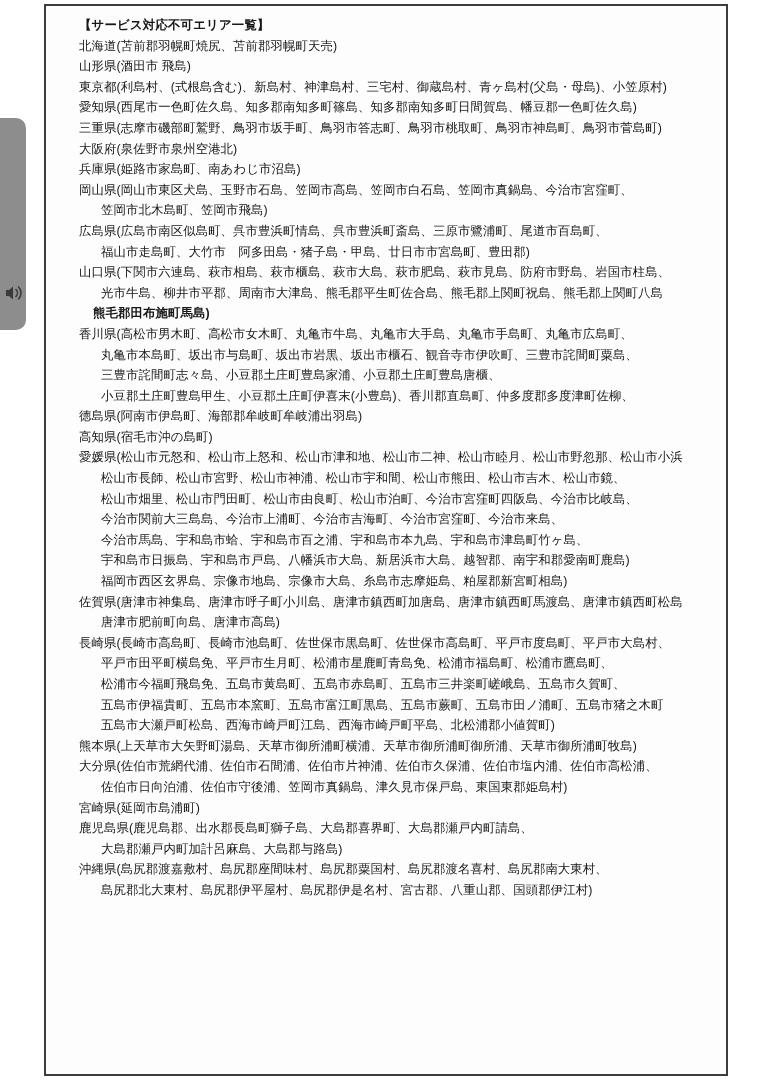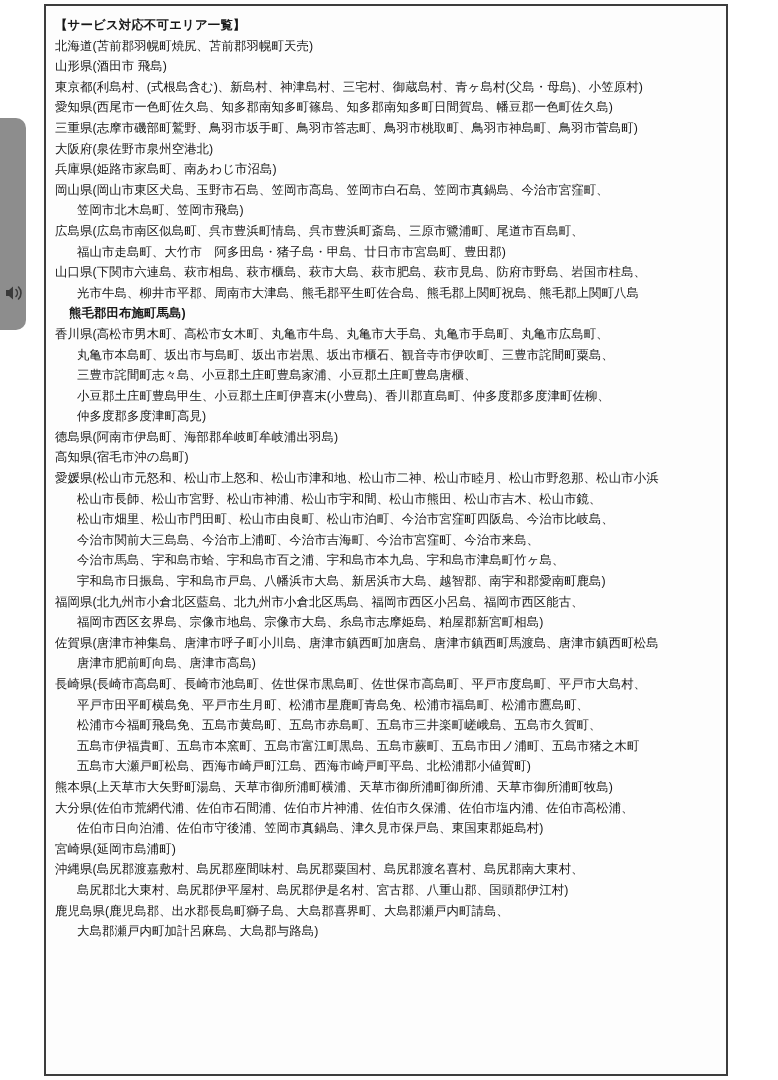--- a/index.html
+++ b/index.html
@@ -38,20 +38,21 @@
     top: 4px;
     width: 684px;
     height: 1072px;
     background: #fdfdfd;
     border: 2px solid #3d3d3d;
     box-sizing: border-box;
     overflow: hidden;
   }
   #doc-inner {
     padding: 9px 2px 0 9px;
+    margin-left: 24px;
   }
   .line {
     color: #171717;
     font-size: 12.4px;
     line-height: 20.6px;
     white-space: pre;
     letter-spacing: 0.1px;
   }
   .line.title {
     font-weight: bold;
@@ -131,42 +132,40 @@
       <div class="line">山口県(下関市六連島、萩市相島、萩市櫃島、萩市大島、萩市肥島、萩市見島、防府市野島、岩国市柱島、</div>
       <div class="line cont">光市牛島、柳井市平郡、周南市大津島、熊毛郡平生町佐合島、熊毛郡上関町祝島、熊毛郡上関町八島</div>
       <div class="line cont2">熊毛郡田布施町馬島)</div>
     </div>
 
     <div class="block">
       <div class="line">香川県(高松市男木町、高松市女木町、丸亀市牛島、丸亀市大手島、丸亀市手島町、丸亀市広島町、</div>
       <div class="line cont">丸亀市本島町、坂出市与島町、坂出市岩黒、坂出市櫃石、観音寺市伊吹町、三豊市詫間町粟島、</div>
       <div class="line cont">三豊市詫間町志々島、小豆郡土庄町豊島家浦、小豆郡土庄町豊島唐櫃、</div>
       <div class="line cont">小豆郡土庄町豊島甲生、小豆郡土庄町伊喜末(小豊島)、香川郡直島町、仲多度郡多度津町佐柳、</div>
-      <div class="line cont">仲多度郡多度津町高見)</div>
     </div>
 
     <div class="block">
       <div class="line">徳島県(阿南市伊島町、海部郡牟岐町牟岐浦出羽島)</div>
     </div>
 
     <div class="block">
       <div class="line">高知県(宿毛市沖の島町)</div>
     </div>
 
     <div class="block">
       <div class="line">愛媛県(松山市元怒和、松山市上怒和、松山市津和地、松山市二神、松山市睦月、松山市野忽那、松山市小浜</div>
       <div class="line cont">松山市長師、松山市宮野、松山市神浦、松山市宇和間、松山市熊田、松山市吉木、松山市鏡、</div>
       <div class="line cont">松山市畑里、松山市門田町、松山市由良町、松山市泊町、今治市宮窪町四阪島、今治市比岐島、</div>
       <div class="line cont">今治市関前大三島島、今治市上浦町、今治市吉海町、今治市宮窪町、今治市来島、</div>
       <div class="line cont">今治市馬島、宇和島市蛤、宇和島市百之浦、宇和島市本九島、宇和島市津島町竹ヶ島、</div>
       <div class="line cont">宇和島市日振島、宇和島市戸島、八幡浜市大島、新居浜市大島、越智郡、南宇和郡愛南町鹿島)</div>
     </div>
 
     <div class="block">
-      <div class="line">福岡県(北九州市小倉北区藍島、北九州市小倉北区馬島、福岡市西区小呂島、福岡市西区能古、</div>
       <div class="line cont">福岡市西区玄界島、宗像市地島、宗像市大島、糸島市志摩姫島、粕屋郡新宮町相島)</div>
     </div>
 
     <div class="block">
       <div class="line">佐賀県(唐津市神集島、唐津市呼子町小川島、唐津市鎮西町加唐島、唐津市鎮西町馬渡島、唐津市鎮西町松島</div>
       <div class="line cont">唐津市肥前町向島、唐津市高島)</div>
     </div>
 
     <div class="block">
       <div class="line">長崎県(長崎市高島町、長崎市池島町、佐世保市黒島町、佐世保市高島町、平戸市度島町、平戸市大島村、</div>
@@ -183,23 +182,23 @@
     <div class="block">
       <div class="line">大分県(佐伯市荒網代浦、佐伯市石間浦、佐伯市片神浦、佐伯市久保浦、佐伯市塩内浦、佐伯市高松浦、</div>
       <div class="line cont">佐伯市日向泊浦、佐伯市守後浦、笠岡市真鍋島、津久見市保戸島、東国東郡姫島村)</div>
     </div>
 
     <div class="block">
       <div class="line">宮崎県(延岡市島浦町)</div>
     </div>
 
     <div class="block">
+      <div class="line">鹿児島県(鹿児島郡、出水郡長島町獅子島、大島郡喜界町、大島郡瀬戸内町請島、</div>
+      <div class="line cont">大島郡瀬戸内町加計呂麻島、大島郡与路島)</div>
+    </div>
+
+    <div class="block">
       <div class="line">沖縄県(島尻郡渡嘉敷村、島尻郡座間味村、島尻郡粟国村、島尻郡渡名喜村、島尻郡南大東村、</div>
       <div class="line cont">島尻郡北大東村、島尻郡伊平屋村、島尻郡伊是名村、宮古郡、八重山郡、国頭郡伊江村)</div>
     </div>
 
-    <div class="block">
-      <div class="line">鹿児島県(鹿児島郡、出水郡長島町獅子島、大島郡喜界町、大島郡瀬戸内町請島、</div>
-      <div class="line cont">大島郡瀬戸内町加計呂麻島、大島郡与路島)</div>
-    </div>
-
   </div>
 </div>
 
 </body></html>

